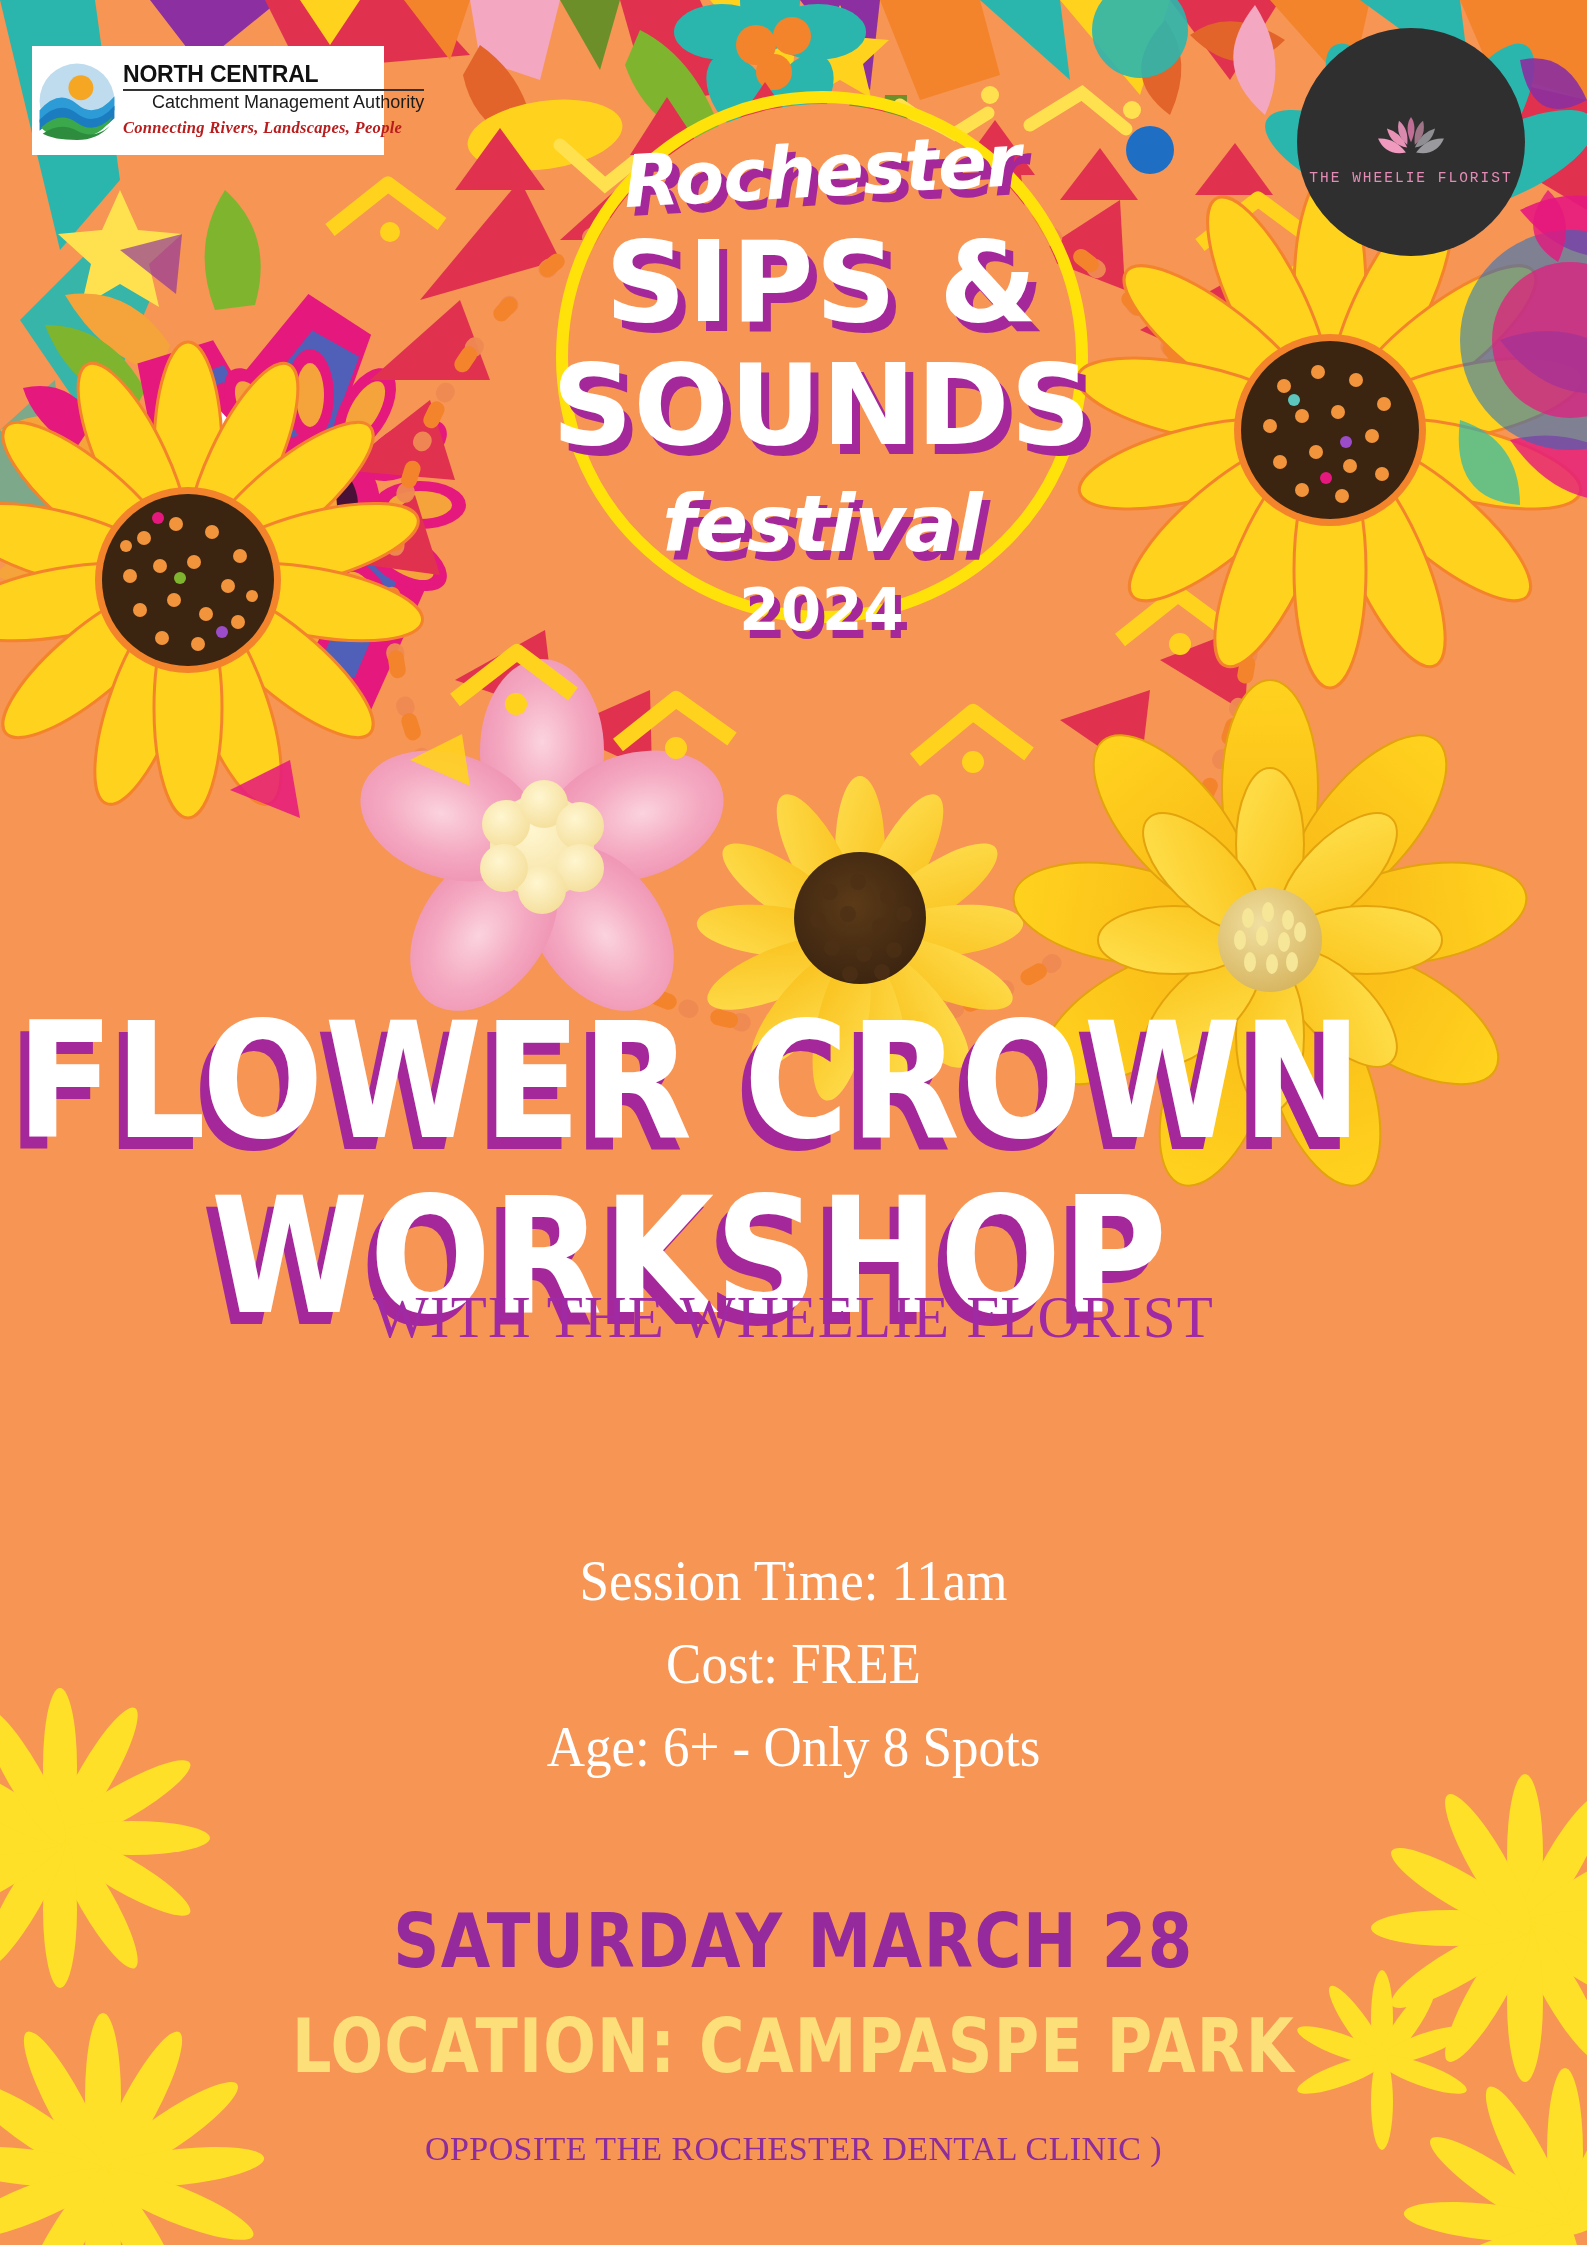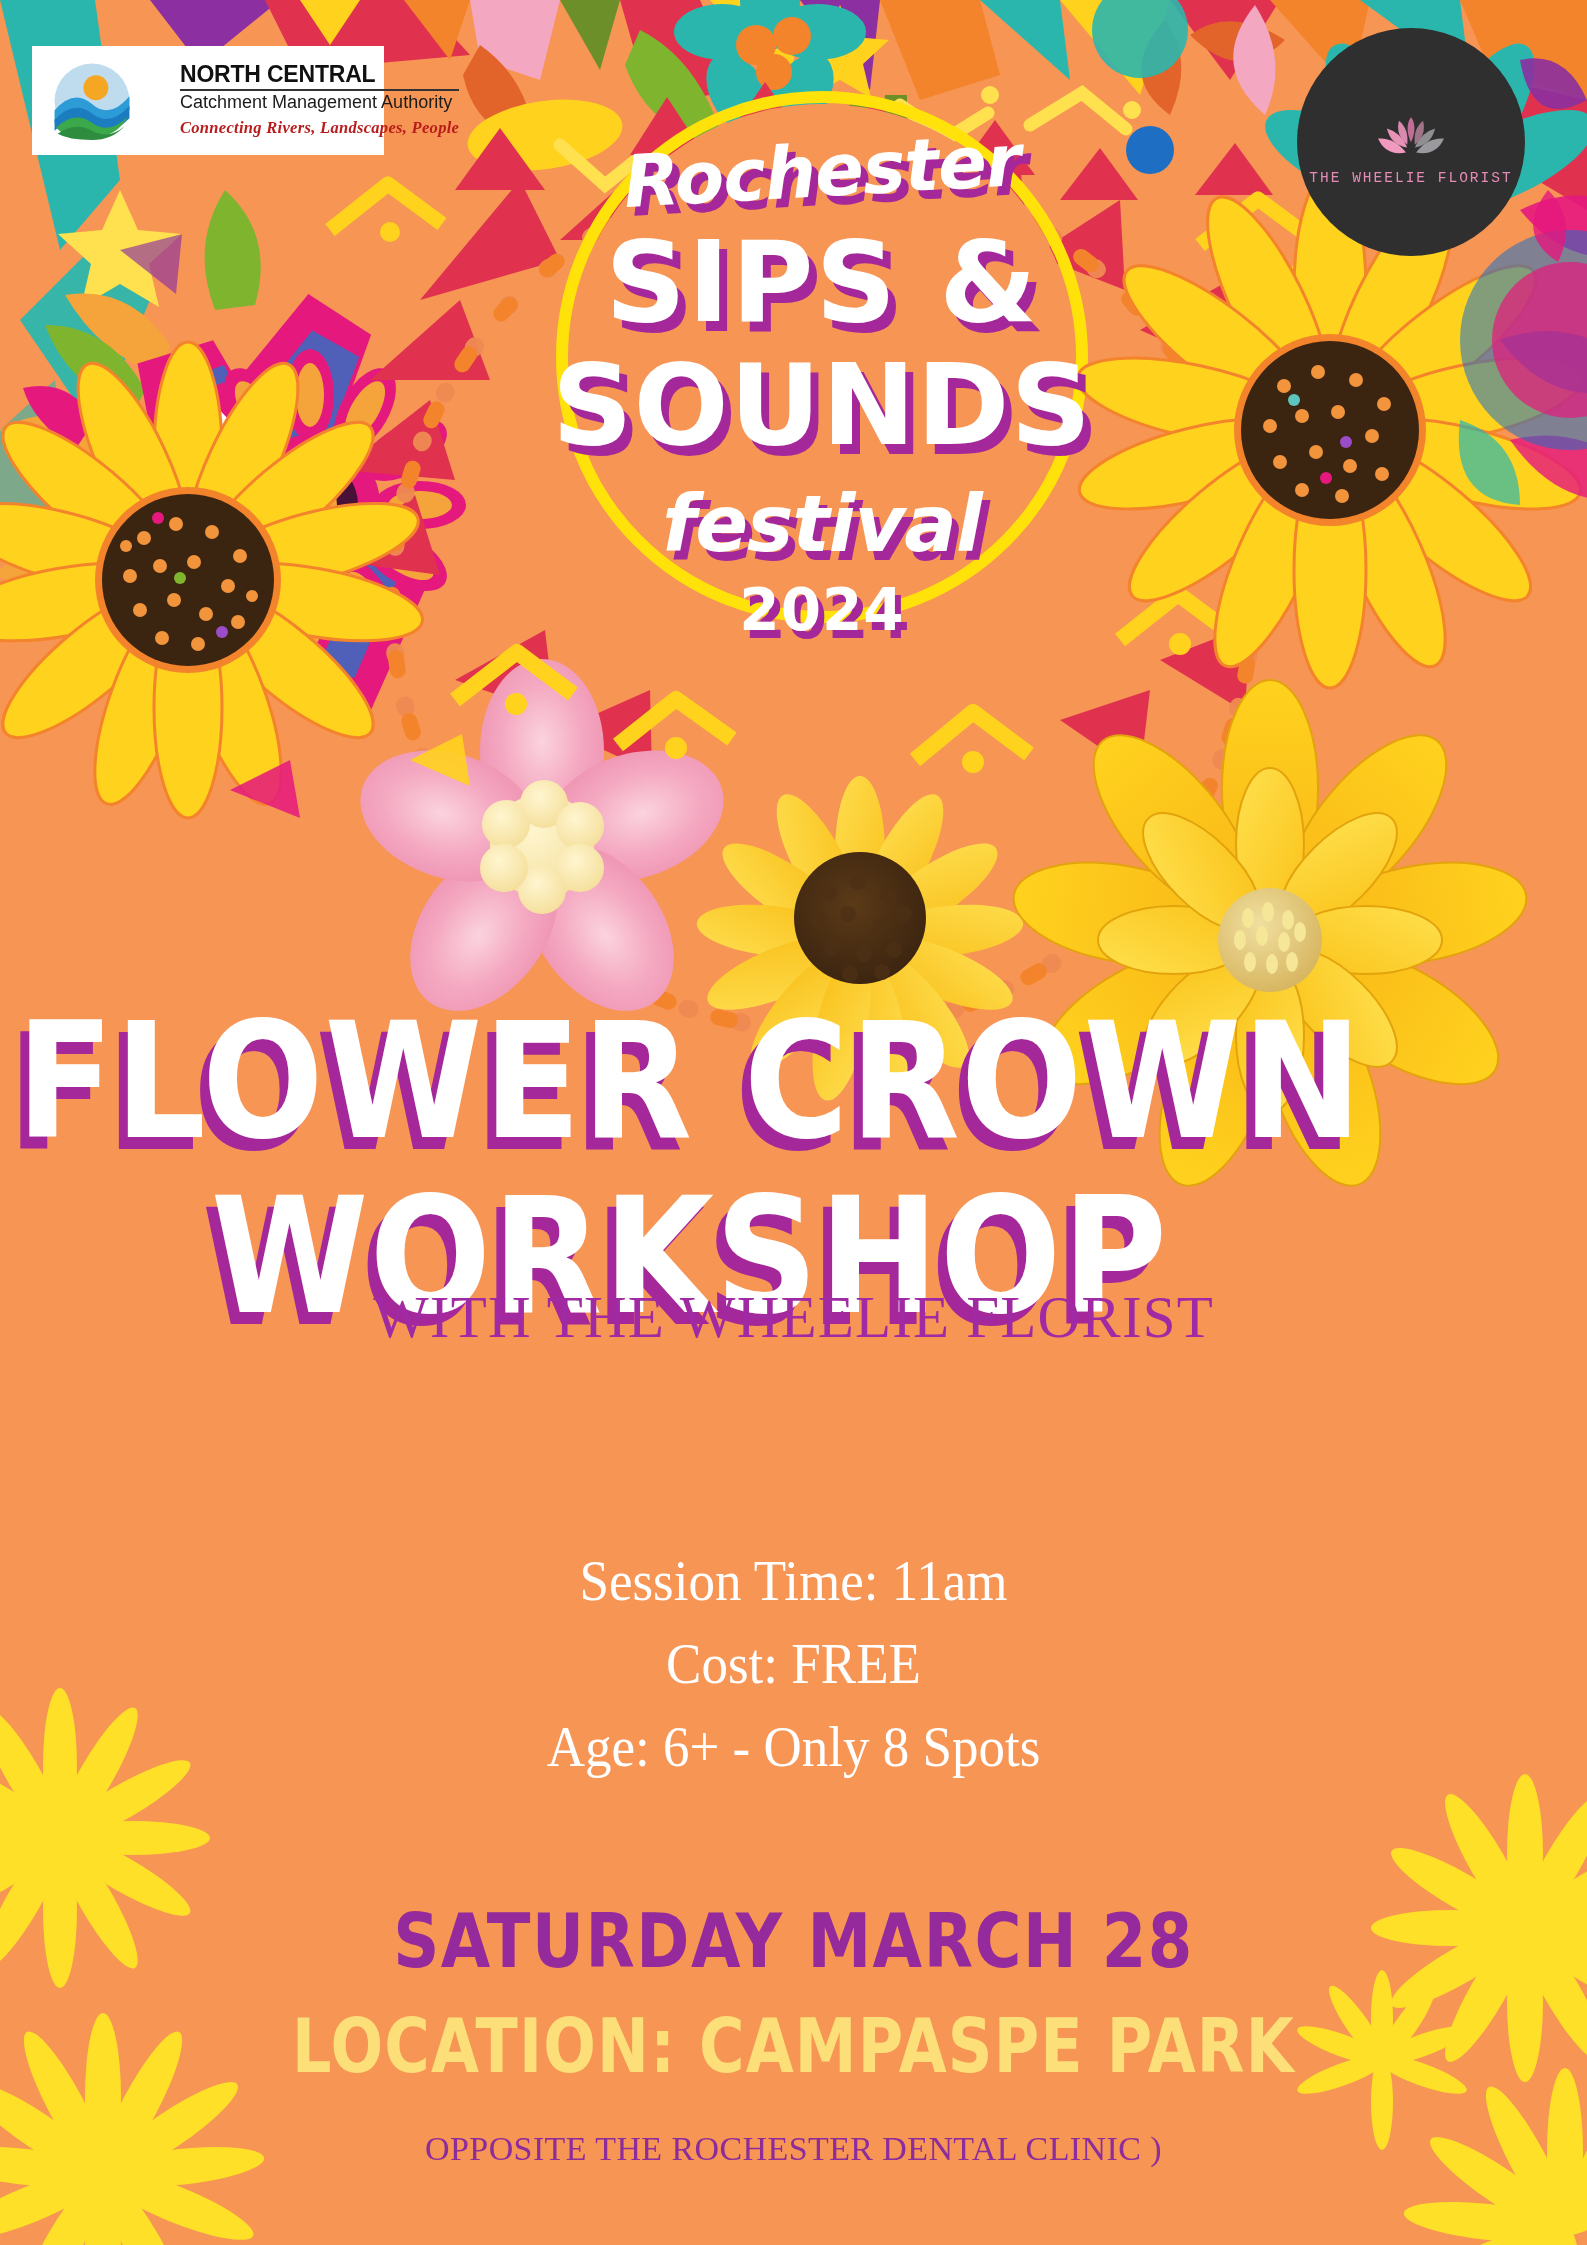--- a/index.html
+++ b/index.html
@@ -17,35 +17,34 @@
     overflow:hidden;
   }
   .deco-svg { position:absolute; left:0; top:0; width:1587px; height:2245px; }
 
   
   .nccma-logo {
     position:absolute; left:32px; top:46px;
     width:352px; height:109px;
     background:#FFFFFF;
     display:flex; align-items:center;
-    padding:5px 8px 5px 21px;
+    padding:5px 8px 5px 6px;
     z-index:40;
-    gap:42px;
   }
   .nccma-mark { width:78px; height:78px; flex:0 0 78px; margin-right:7px; }
   .nccma-text { flex:1 1 auto; }
   .nccma-title {
     font-family:"Liberation Sans", sans-serif;
     font-weight:bold; font-size:23px; letter-spacing:-0.2px;
     color:#111; line-height:1.0; white-space:nowrap;
   }
   .nccma-rule { height:1.5px; background:#333; margin:3px 0 2px 0; }
   .nccma-sub {
     font-family:"Liberation Sans", sans-serif;
-    font-size:18px; color:#1b1b1b; line-height:1.05; white-space:nowrap;
+    font-size:18px; color:#1b1b1b; line-height:1.05; white-space:nowrap;margin-left:29px;
   }
   .nccma-tag {
     font-family:"Liberation Serif", serif;
     font-style:italic; font-weight:bold;
     font-size:16.5px; color:#b91c1c; line-height:1.2;
     margin-top:6px; white-space:nowrap; letter-spacing:.3px;
   }
 
   
   .florist-badge {

